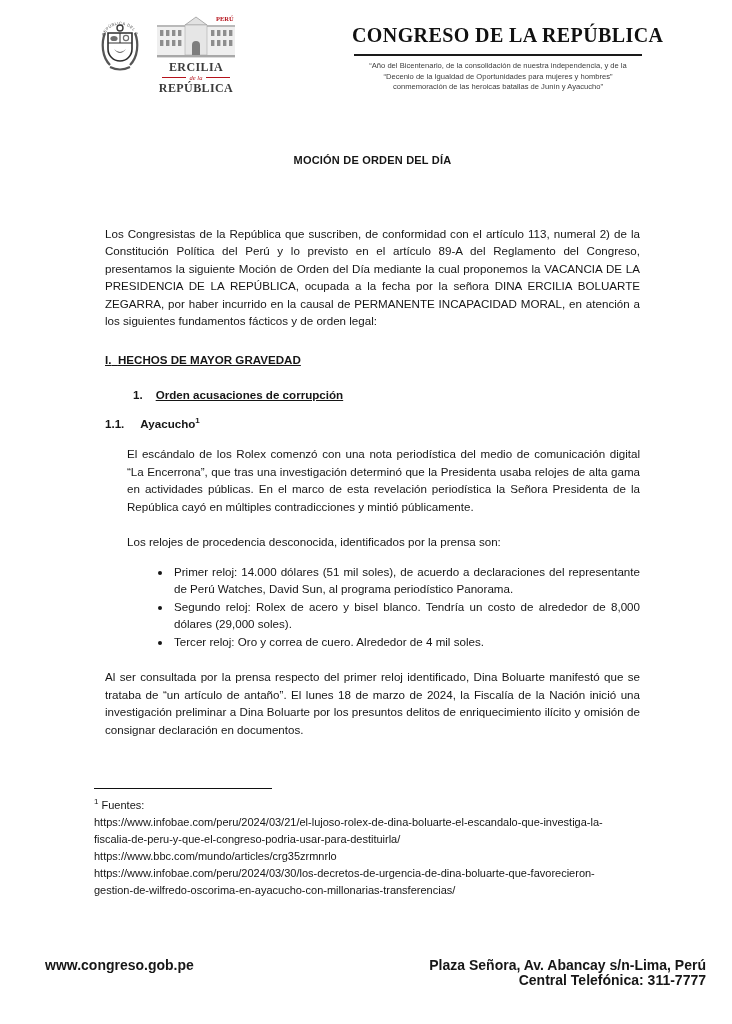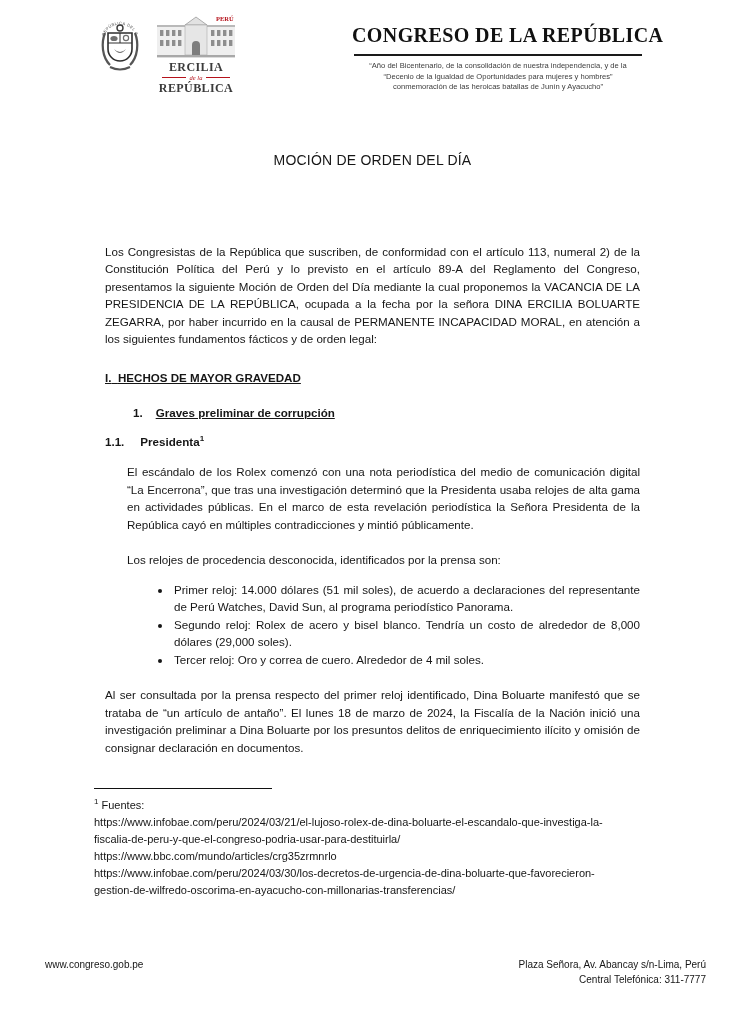--- a/index.html
+++ b/index.html
@@ -31,21 +31,21 @@
     letter-spacing:0.4px; white-space:nowrap; color:#111;
   }
   .title-rule { border-top:2.2px solid #1a1a1a; margin:7px 2px 5px; }
   .motto { font-size:7.6px; line-height:10.5px; color:#3c3c3c; }
 
   
   .content {
     position:absolute; left:105px; top:152px; width:535px;
     font-size:11.6px; line-height:17.5px; text-align:justify;
   }
-  .doc-title { text-align:center; font-weight:400; font-size:14px; margin:0 0 73px; letter-spacing:0.2px; }
+  .doc-title { text-align:center; font-weight:700; font-size:11px; margin:0 0 55px; letter-spacing:0.2px; }
   .p-intro { margin:0 0 21px; }
   .h-section { font-weight:700; text-align:left; margin:0 0 18px; }
   .h-section .u { text-decoration:underline; }
   .h-sub1 { font-weight:700; text-align:left; margin:0 0 11px 28px; }
   .h-sub1 .num { margin-right:13px; }
   .h-sub1 .u { text-decoration:underline; }
   .h-sub11 { font-weight:700; text-align:left; margin:0 0 13px; }
   .h-sub11 .num { margin-right:16px; }
   sup { font-size:8px; vertical-align:super; line-height:0; }
   .indented { margin-left:22px; }
@@ -57,21 +57,21 @@
 
   
   .footnotes { position:absolute; left:94px; top:788px; width:535px; font-size:11px; line-height:17px; }
   .fn-rule { width:178px; border-top:1.6px solid #111; margin-bottom:8px; }
   .fn-line { text-align:left; overflow-wrap:break-word; }
 
   
   .footer {
     position:absolute; left:45px; right:26px; top:958px;
     display:flex; justify-content:space-between; align-items:flex-start;
-    font-size:10px; font-weight:400; line-height:14.5px;
+    font-size:14px; font-weight:700; line-height:14.5px;
   }
   .footer-right { text-align:right; }
 </style>
 </head>
 <body>
 
 <div class="page">
 
   <div class="logo">
     <svg class="coat" viewBox="0 0 50 62">
@@ -136,23 +136,23 @@
     <div class="motto">conmemoración de las heroicas batallas de Junín y Ayacucho”</div>
   </div>
 
   <div class="content">
     <div class="doc-title">MOCIÓN DE ORDEN DEL DÍA</div>
 
     <p class="p-intro">Los Congresistas de la República que suscriben, de conformidad con el artículo 113, numeral 2) de la Constitución Política del Perú y lo previsto en el artículo 89-A del Reglamento del Congreso, presentamos la siguiente Moción de Orden del Día mediante la cual proponemos la VACANCIA DE LA PRESIDENCIA DE LA REPÚBLICA, ocupada a la fecha por la señora DINA ERCILIA BOLUARTE ZEGARRA, por haber incurrido en la causal de PERMANENTE INCAPACIDAD MORAL, en atención a los siguientes fundamentos fácticos y de orden legal:</p>
 
     <div class="h-section"><span class="u"><span>I.</span>&nbsp; <span>HECHOS DE MAYOR GRAVEDAD</span></span></div>
 
-    <div class="h-sub1"><span class="num">1.</span><span class="u">Graves preliminar de corrupción</span></div>
+    <div class="h-sub1"><span class="num">1.</span><span class="u">Orden acusaciones de corrupción</span></div>
 
-    <div class="h-sub11"><span class="num">1.1.</span><span>Presidenta</span><sup>1</sup></div>
+    <div class="h-sub11"><span class="num">1.1.</span><span>Ayacucho</span><sup>1</sup></div>
 
     <p class="p-rolex indented">El escándalo de los Rolex comenzó con una nota periodística del medio de comunicación digital “La Encerrona”, que tras una investigación determinó que la Presidenta usaba relojes de alta gama en actividades públicas. En el marco de esta revelación periodística la Señora Presidenta de la República cayó en múltiples contradicciones y mintió públicamente.</p>
 
     <p class="p-relojes indented">Los relojes de procedencia desconocida, identificados por la prensa son:</p>
 
     <ul class="bullets">
       <li>Primer reloj: 14.000 dólares (51 mil soles), de acuerdo a declaraciones del representante de Perú Watches, David Sun, al programa periodístico Panorama.</li>
       <li>Segundo reloj: Rolex de acero y bisel blanco. Tendría un costo de alrededor de 8,000 dólares (29,000 soles).</li>
       <li>Tercer reloj: Oro y correa de cuero. Alrededor de 4 mil soles.</li>
     </ul>

